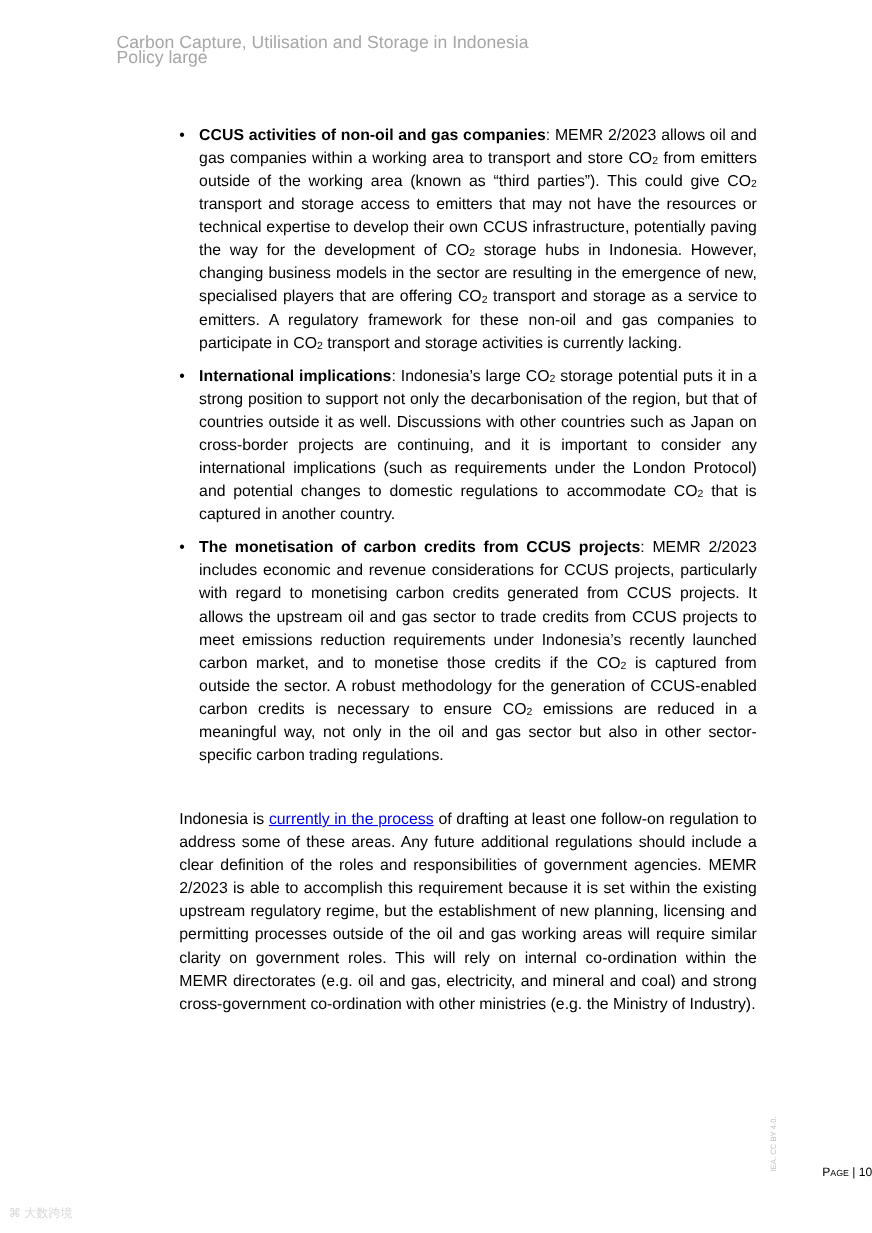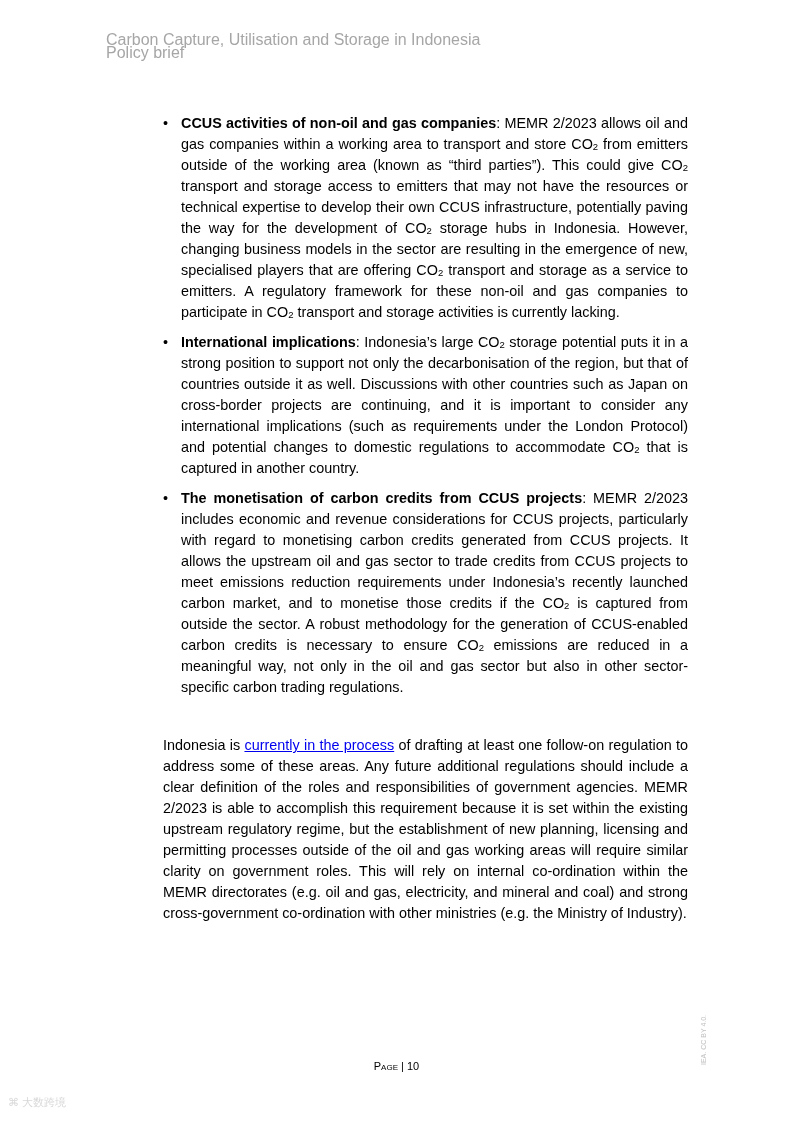--- a/index.html
+++ b/index.html
@@ -7,31 +7,31 @@
          font-family: "Liberation Sans", sans-serif; color: #000; }
   .header { position: absolute; left: 106px; top: 33px; font-size: 16px; line-height: 13px; color: #a6a6a6; }
   .content { position: absolute; left: 163px; top: 104px; width: 525px; font-size: 14.4px; line-height: 21px; text-align: justify; }
   .cont-para { margin: 0 0 0 18px; }
   ul.bullets { list-style: none; margin: 9px 0 0 0; padding: 0; }
   ul.bullets li { position: relative; padding-left: 18px; margin-bottom: 9px; }
   ul.bullets li .bullet { position: absolute; left: 0; top: 0; }
   .body-para { margin: 37px 0 0 0; }
   a.link { color: #0000ee; text-decoration: underline; }
   sub { font-size: 9.5px; vertical-align: -1px; line-height: 0; }
-  .footer { position: absolute; left: 0; width: 793px; top: 1060px; text-align: center; font-size: 11px; color: #000; }
+  .footer { position: absolute; left: 0; width: 793px; top: 1060px; text-align: right; font-size: 11px; color: #000; }
   .footer .sc { font-variant: small-caps; }
   .license { position: absolute; left: 700px; top: 1065px; transform: rotate(-90deg); transform-origin: left top; font-size: 7px; color: #c0c0c0; white-space: nowrap; }
   .watermark { position: absolute; left: 8px; top: 1095px; font-size: 11px; color: #d8d8d8; white-space: nowrap; }
 </style>
 </head>
 <body>
 
 <div class="header">
   <div>Carbon Capture, Utilisation and Storage in Indonesia</div>
-  <div>Policy brief</div>
+  <div>Policy large</div>
 </div>
 
 <div class="content">
 
   <ul class="bullets">
     <li>
       <span class="bullet">•</span>
       <b>CCUS activities of non-oil and gas companies</b><span>: MEMR 2/2023 allows oil and gas companies within a working area to transport and store CO</span><sub>2</sub><span> from emitters outside of the working area (known as “third parties”). This could give CO</span><sub>2</sub><span> transport and storage access to emitters that may not have the resources or technical expertise to develop their own CCUS infrastructure, potentially paving the way for the development of CO</span><sub>2</sub><span> storage hubs in Indonesia. However, changing business models in the sector are resulting in the emergence of new, specialised players that are offering CO</span><sub>2</sub><span> transport and storage as a service to emitters. A regulatory framework for these non-oil and gas companies to participate in CO</span><sub>2</sub><span> transport and storage activities is currently lacking.</span>
     </li>
     <li>

